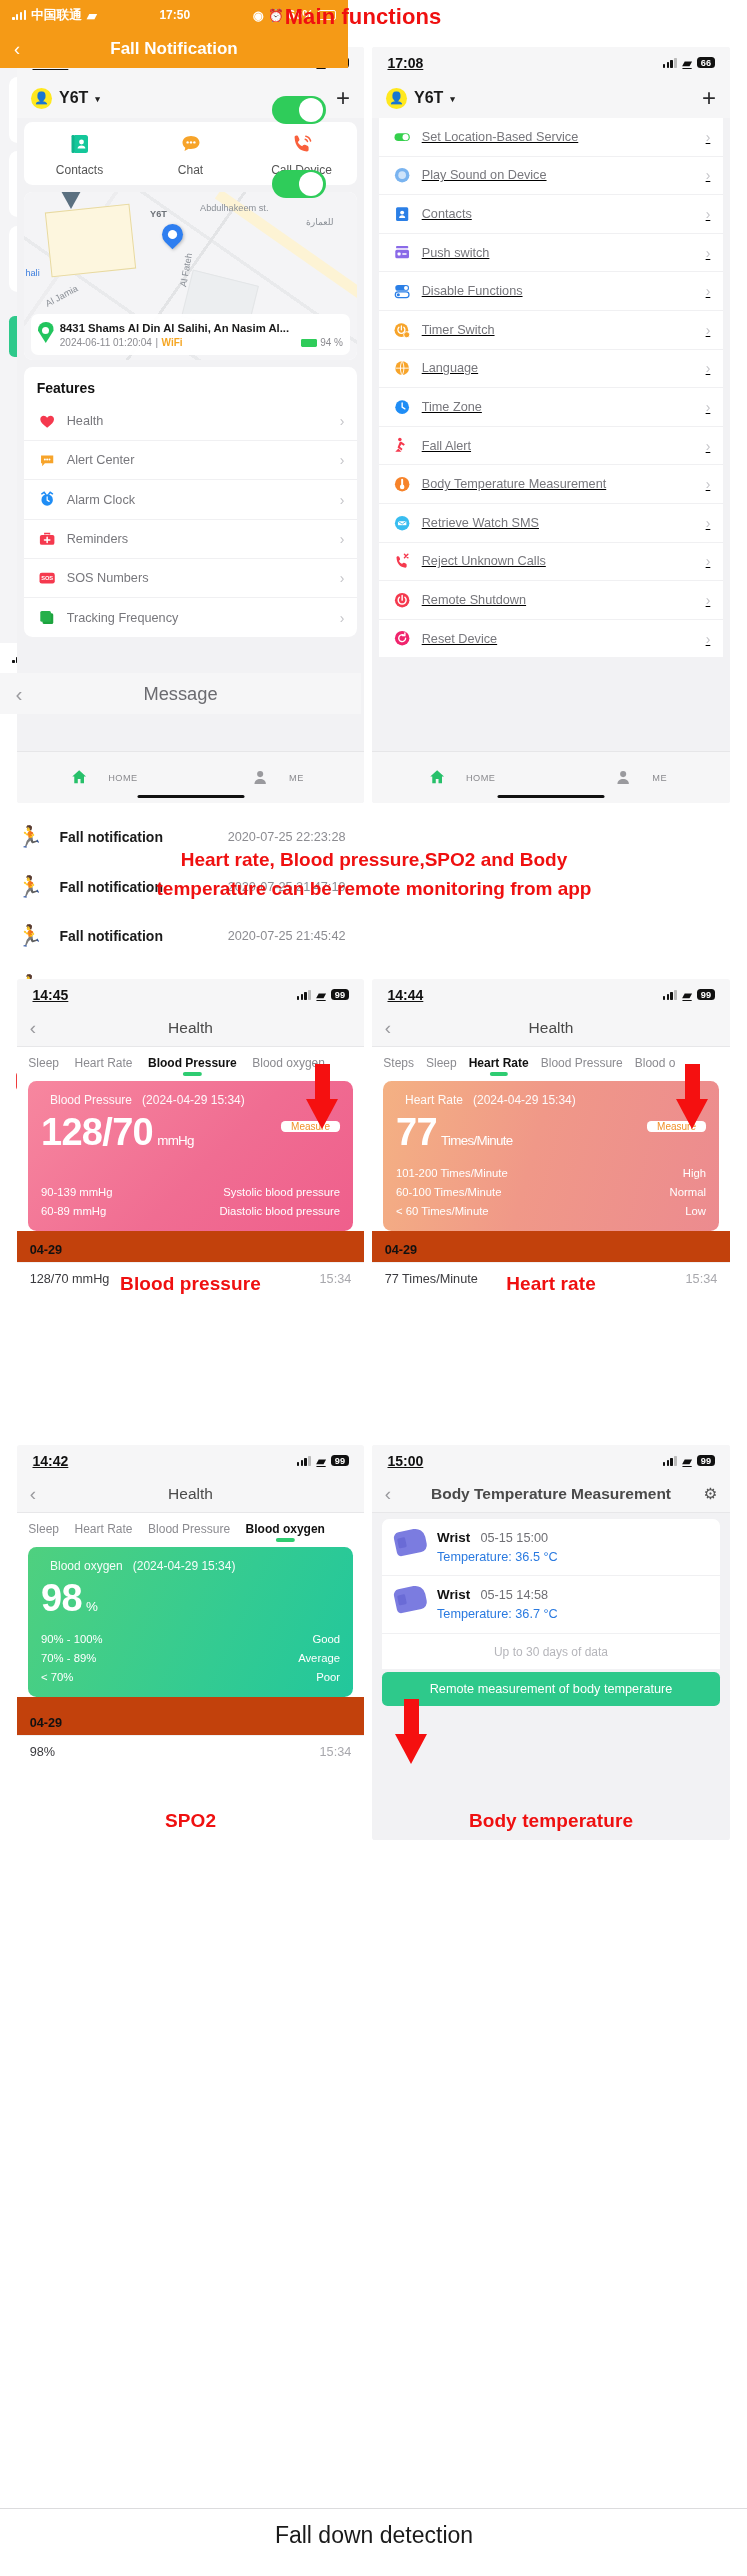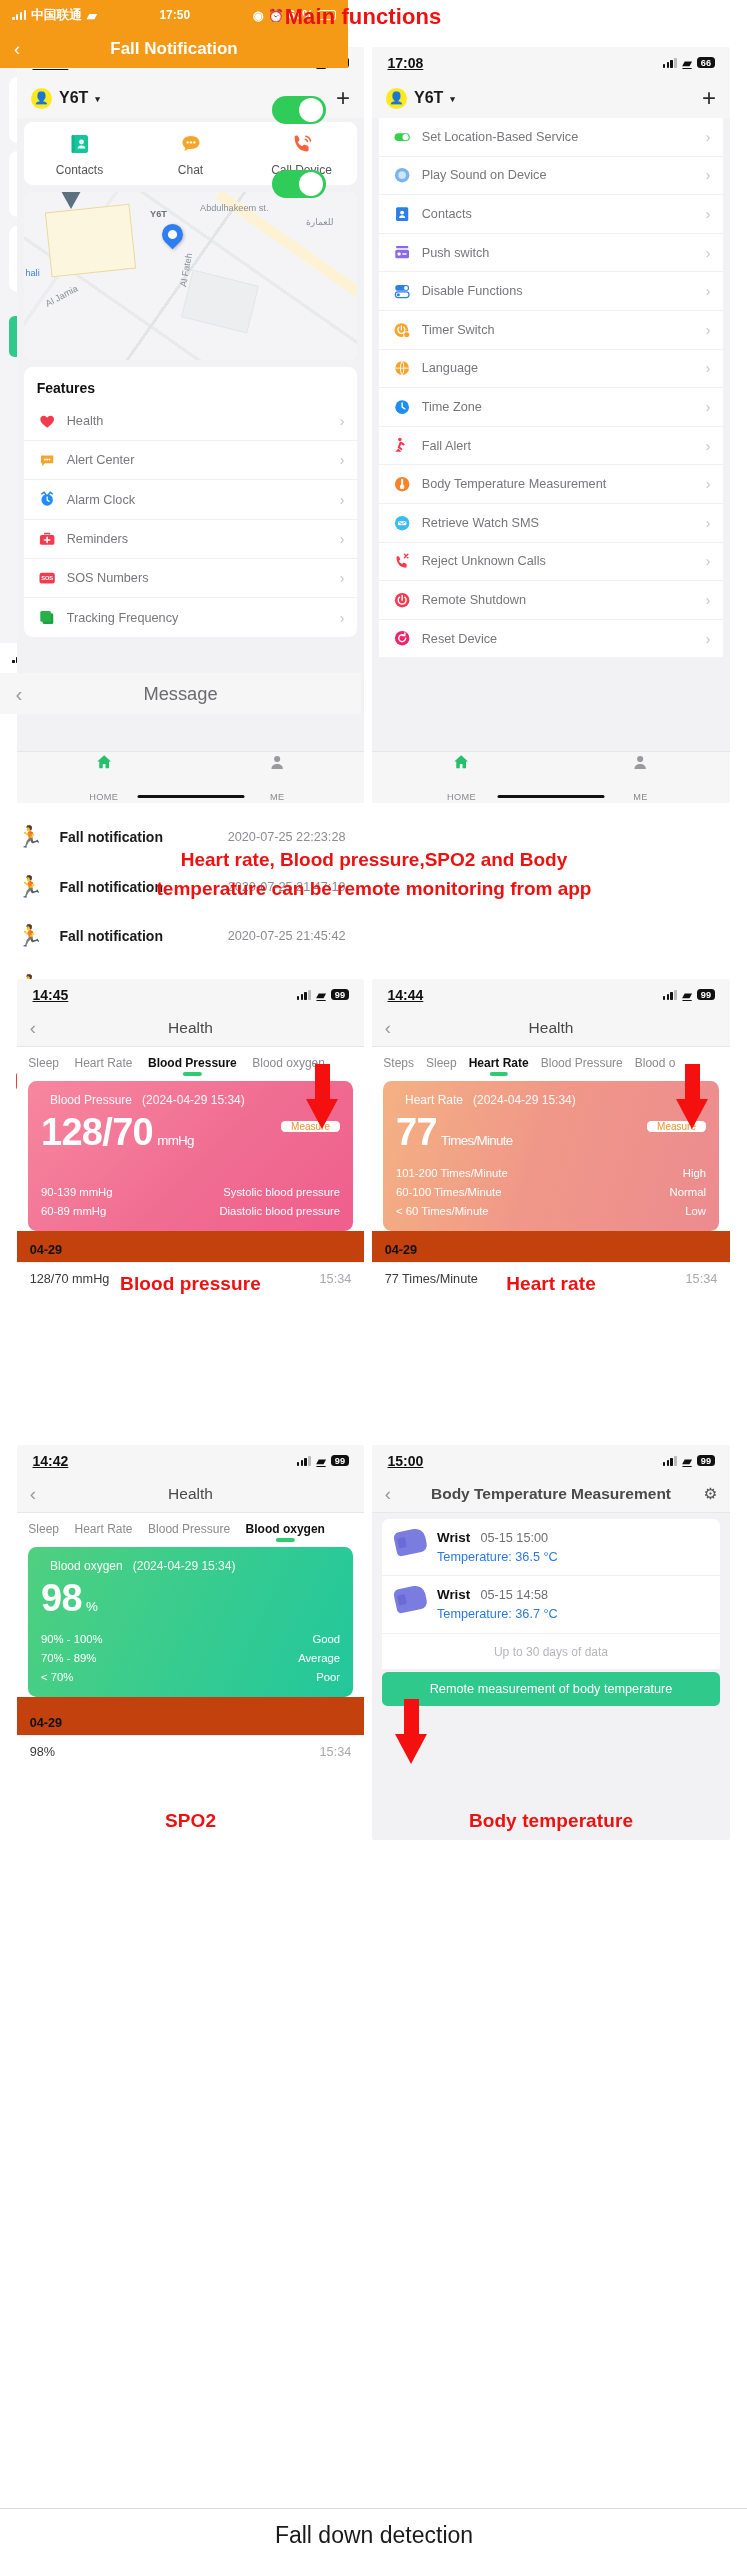--- a/index.html
+++ b/index.html
@@ -125,28 +125,28 @@
   .featcard h3 { font-size:14px; padding:10px 12.7px 5.6px; color:#111; }
   .row {
     display:flex; align-items:center; gap:10px; padding:9.2px 12.7px;
     border-bottom:0.7px solid #f0f0f2; font-size:12.7px; color:#77777c;
   }
   .row:last-child { border-bottom:none; }
   .row .ic { width:20px;height:20px;flex:none;display:flex;align-items:center;justify-content:center; }
   .row .lbl { flex:1; }
   .row .chev { color:#c4c4c8; font-size:14px; font-weight:300; }
 
-  .settingcard { margin:0 7px; background:#fff; border-radius:0; }
+  .settingcard { margin:0 7px; background:#fff; border-radius:0;text-decoration:underline; }
   .settingcard .row { padding:8.8px 12.7px; }
 
   .tabbar {
     position:absolute; left:0; right:0; bottom:0; height:52px; background:#f6f6f7;
     display:flex; border-top:0.7px solid #e6e6e8;
   }
-  .tab { flex:1; display:flex; flex-direction:column; align-items:center; justify-content:center; gap:20px; }
+  .tab { flex:1; display:flex; flex-direction:row; align-items:center; justify-content:center; gap:20px; }
   .tab .t-lbl { font-size:9.2px; color:#8a8a8e; letter-spacing:0.4px; }
   .home-ind { position:absolute; left:50%; transform:translateX(-50%); bottom:5px; width:107px; height:3.5px; background:#111; border-radius:2.1px; }
 
   
   .phone-h { border-radius:2.8px; }
   .tabs { display:flex; gap:15.5px; padding:8.5px 11.3px 0; background:#fff; font-size:12px; color:#8b8b90; align-items:flex-start; }
   .tabs .t { position:relative; padding-bottom:7.8px; white-space:nowrap; }
   .tabs .t.active { color:#111; font-weight:bold; }
   .tabs .t.active::after {
     content:""; position:absolute; left:50%; transform:translateX(-50%); bottom:1.4px;
@@ -304,20 +304,34 @@
       <div class="mapplot"></div>
       <div class="mapplot2"></div>
       <div class="pin-gray"></div>
       <div class="pin-blue"></div>
       <span class="map-lbl" style="left:126px;top:17px;font-weight:bold;color:#6d7278">Y6T</span>
       <span class="map-lbl" style="left:176px;top:11.3px">Abdulhakeem st.</span>
       <span class="map-lbl" style="left:282px;top:24px">للعمارة</span>
       <span class="map-lbl blue" style="left:1.4px;top:76px">hali</span>
       <span class="map-lbl" style="left:20px;top:99px;transform:rotate(-28deg)">Al Jamia</span>
       <span class="map-lbl" style="left:145px;top:73px;transform:rotate(-80deg)">Al Fateh</span>
+    </div>
+    <div class="addrbar">
+      <span class="greenpin"></span>
+      <span style="flex:1">
+        <span class="addr-l1">8431 Shams Al Din Al Salihi, An Nasim Al...</span>
+        <span class="addr-l2">
+          <span>2024-06-11 01:20:04</span>
+          <span>|</span>
+          <span class="wifi-tag">WiFi</span>
+          <span style="flex:1"></span>
+          <span class="battpill"></span>
+          <span>94 %</span>
+        </span>
+      </span>
     </div>
   </div>
 
   <div class="featcard">
     <h3>Features</h3>
     <div class="row">
       <span class="ic">
           <svg width="18.3" height="18.3" viewBox="0 0 24 24">
             <path d="M12 20.5C6 16.2 3 13 3 9.5 3 7 5 5 7.5 5c1.7 0 3.4 1 4.5 2.6C13.1 6 14.8 5 16.5 5 19 5 21 7 21 9.5c0 3.5-3 6.7-9 11z" fill="#f5394e"></path>
           </svg>

